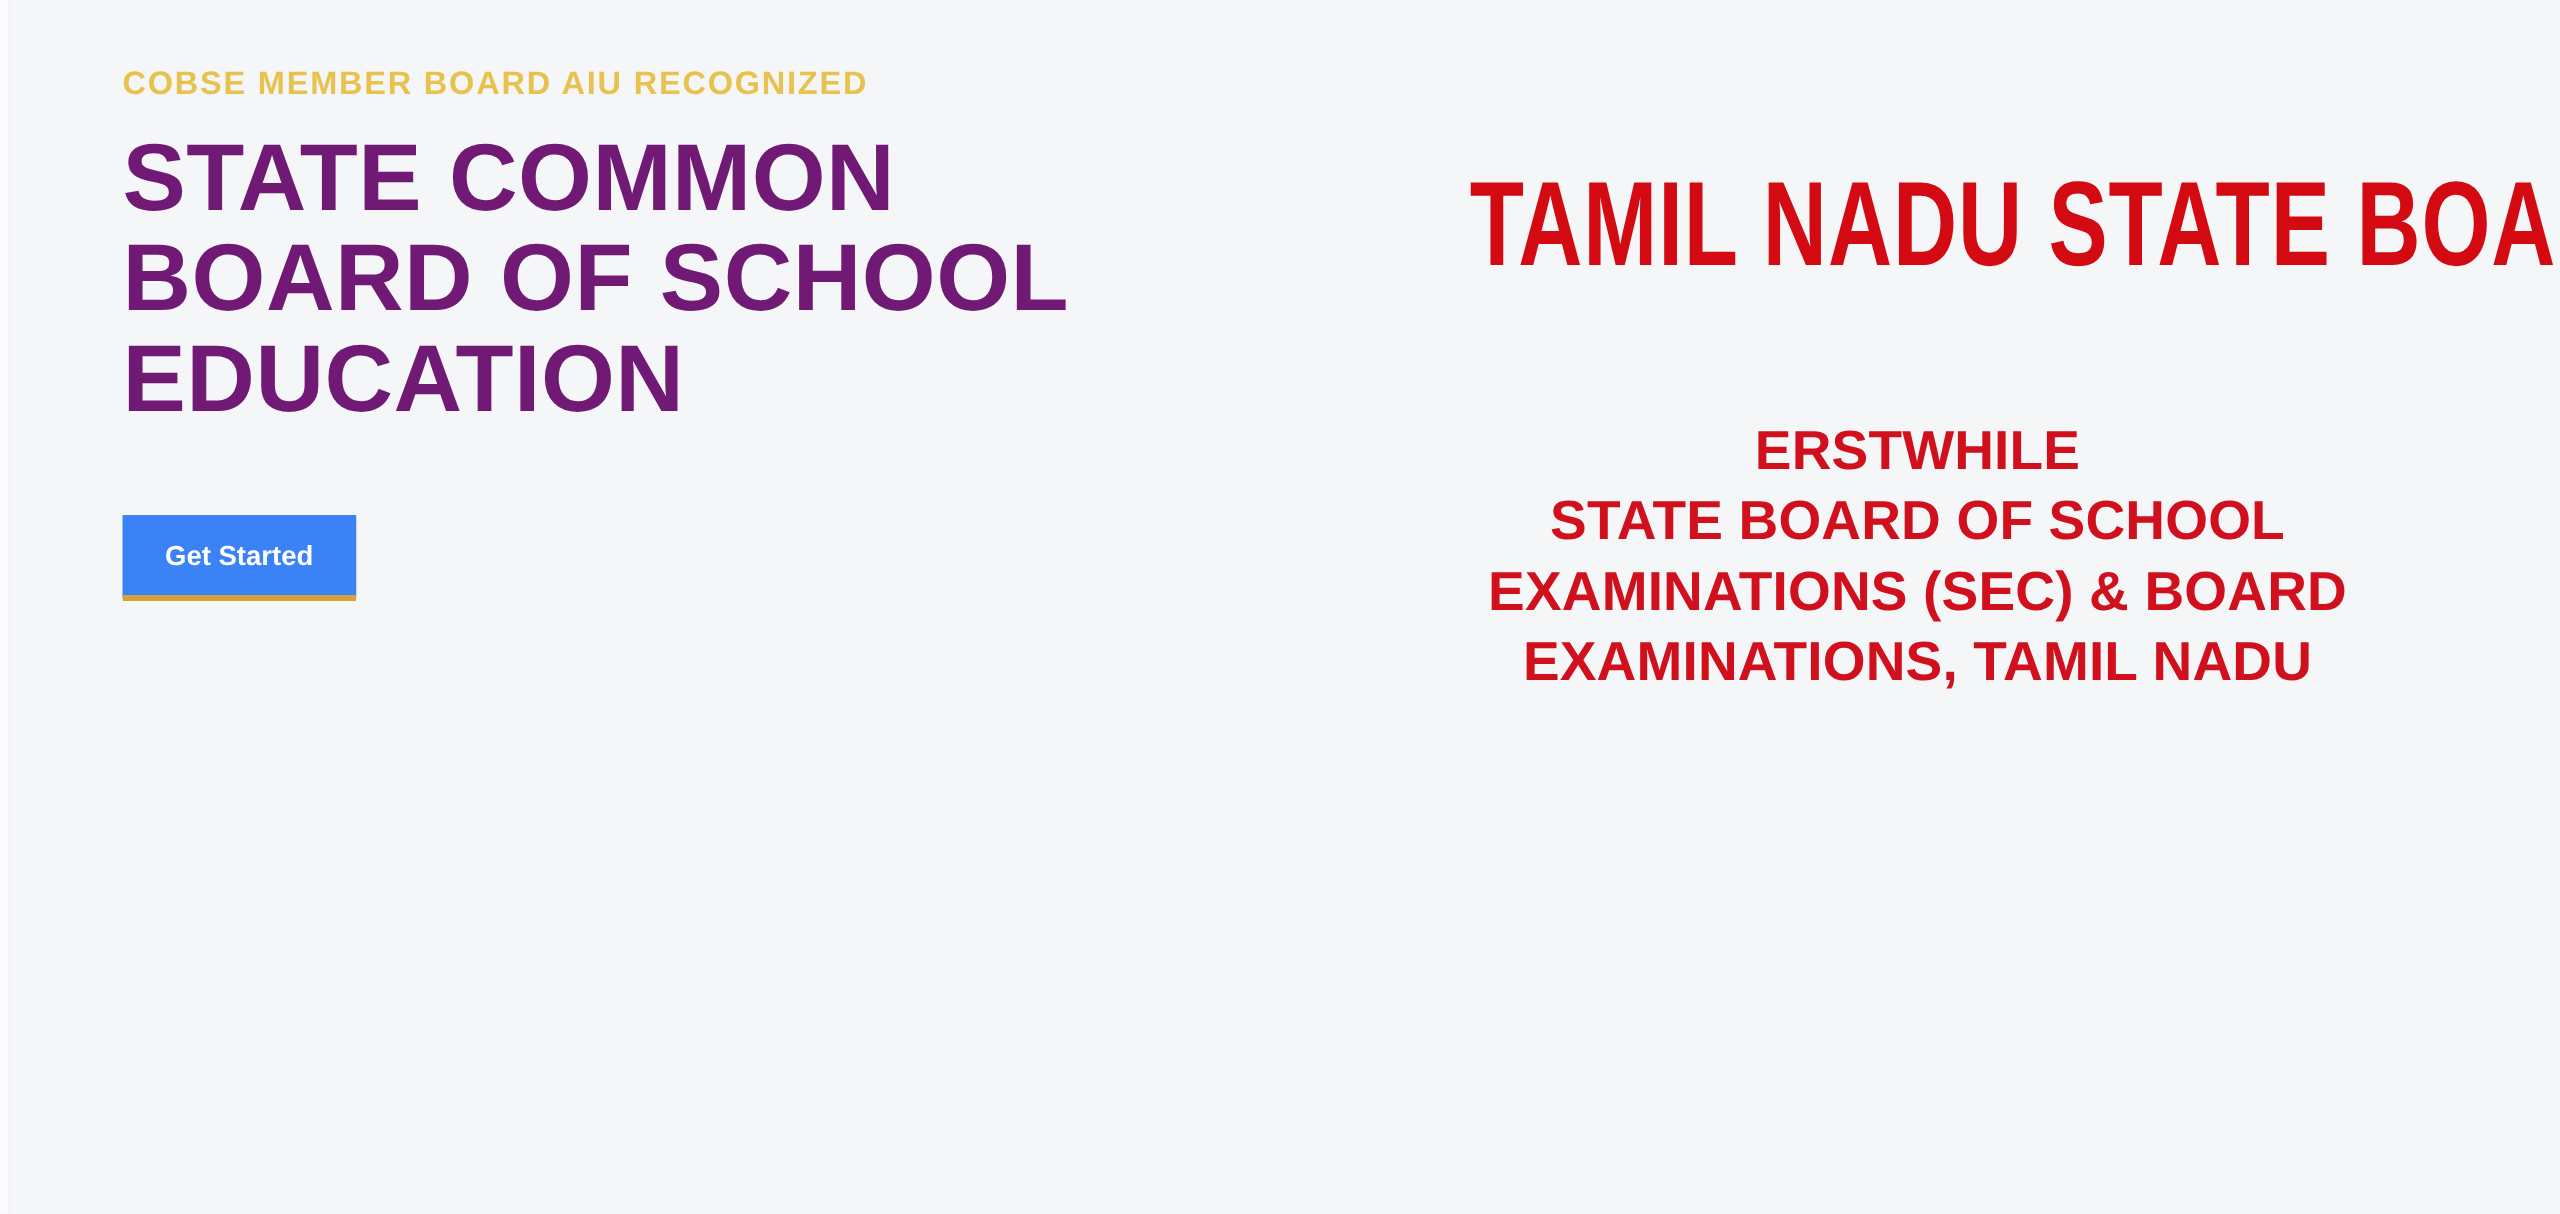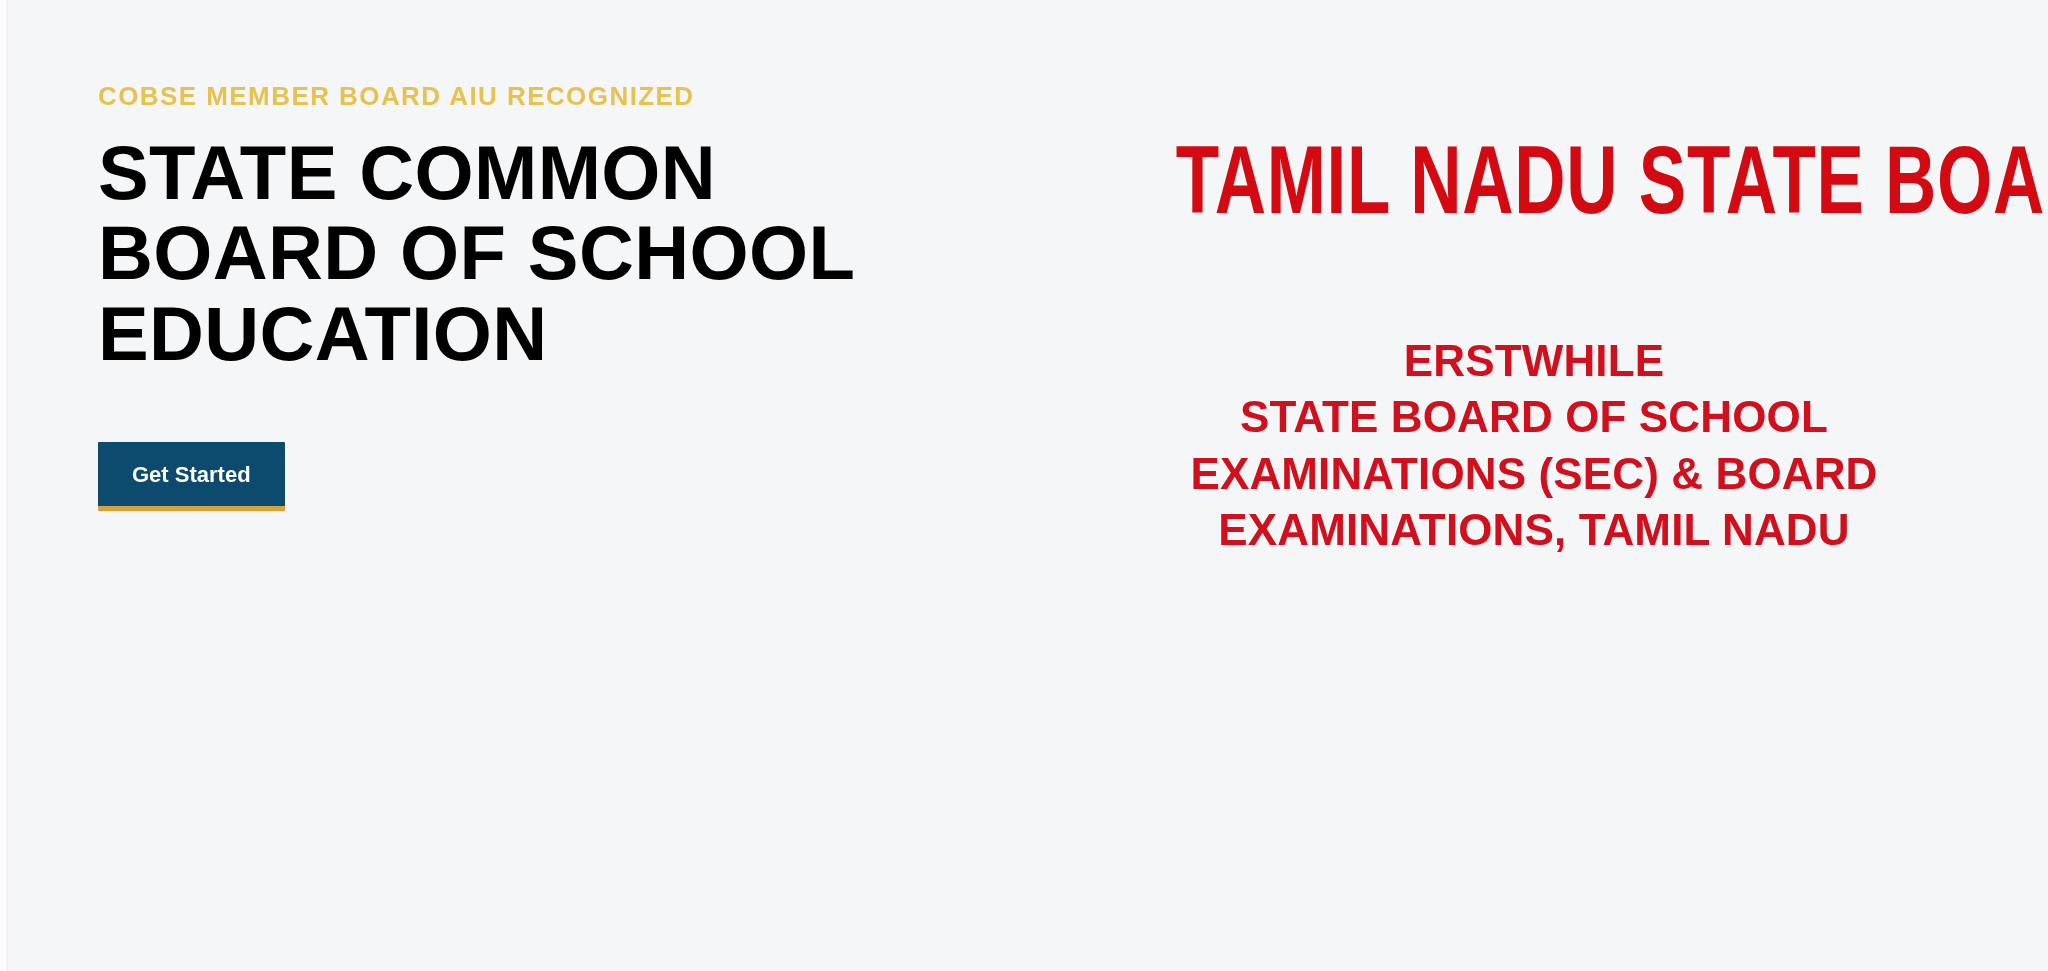--- a/index.html
+++ b/index.html
@@ -36,38 +36,38 @@
     background: #fbfbfd;
     border-right: 1px solid #eceef2;
     box-sizing: border-box;
   }
 
   
   .left-col {
     position: relative;
     width: 1020px;
     height: 971px;
-    padding: 82px 0 0 98px;
+    padding: 52px 0 0 98px;
     box-sizing: border-box;
   }
 
   .eyebrow {
     color: #e8c24e;
     font-size: 26px;
     font-weight: bold;
     letter-spacing: 0.055em;
     line-height: 1.1;
     margin: 0 0 22px 0;
     white-space: nowrap;
     font-family: "Liberation Sans", sans-serif;
   }
 
   .headline {
     margin: 0;
-    color: #000000;
+    color: #701a75;
     font-size: 76px;
     font-weight: bold;
     line-height: 1.06;
     letter-spacing: 0.005em;
     max-width: 900px;
     font-family: "Liberation Sans", sans-serif;
   }
 
   .body-copy {
     margin: 56px 0 0 0;
@@ -81,21 +81,21 @@
   .body-copy .line {
     display: block;
   }
 
   .cta-wrap {
     margin-top: 68px;
   }
 
   .cta-button {
     display: inline-block;
-    background: #0c4a6e;
+    background: #3b82f6;
     border: none;
     border-bottom: 5px solid #d9a13a;
     color: #ffffff;
     font-size: 22px;
     font-weight: bold;
     font-family: "Liberation Sans", sans-serif;
     padding: 22px 34px 20px 34px;
     cursor: pointer;
     line-height: 1;
     border-radius: 1px;

